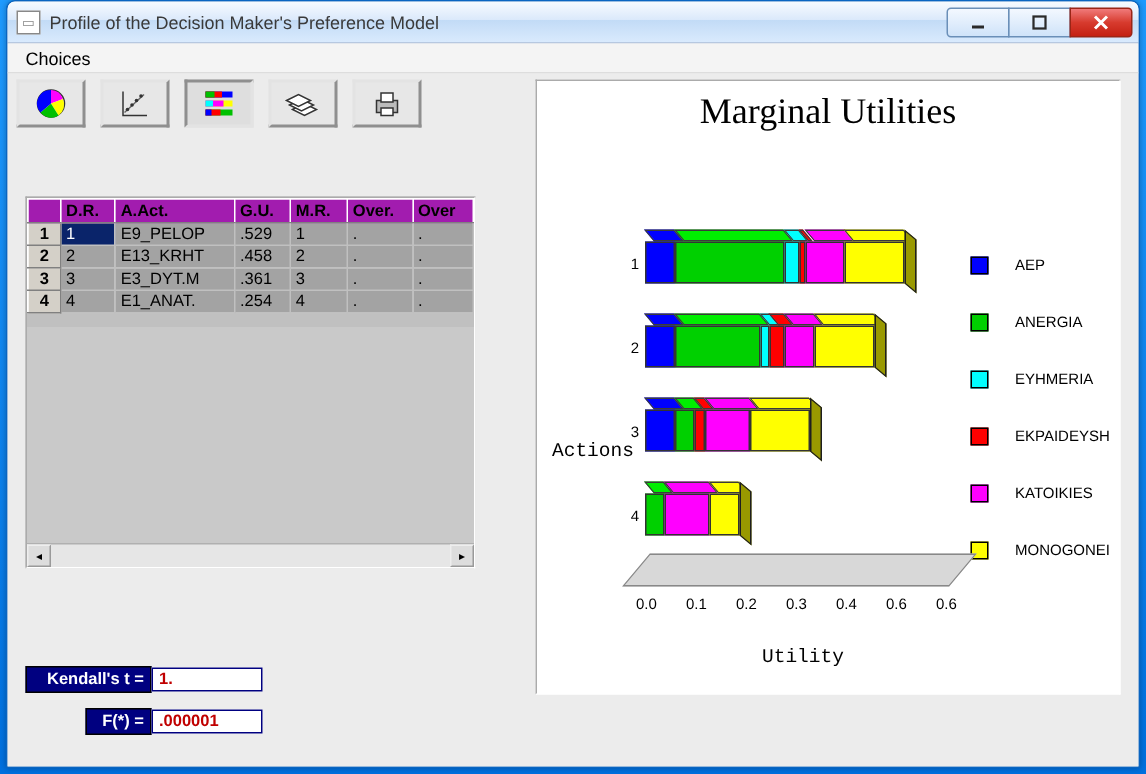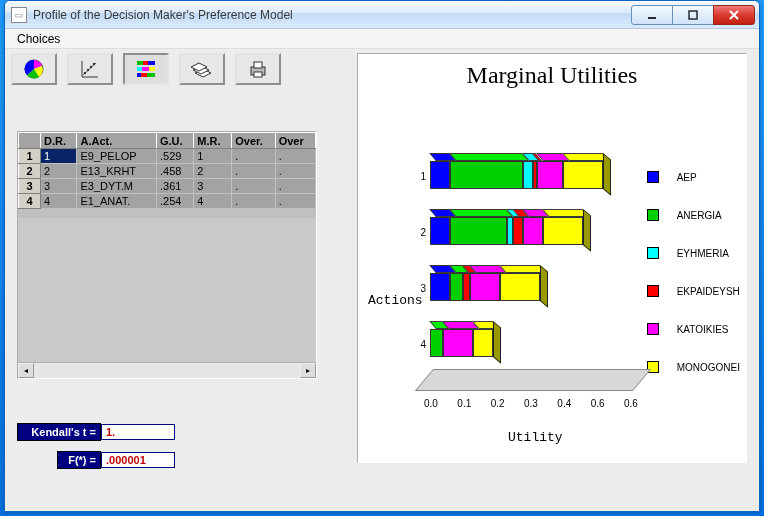--- a/index.html
+++ b/index.html
@@ -76,21 +76,21 @@
   .gridwrap {
     position:absolute; left:12px; top:82px;
     width:300px; height:248px;
     border:1px inset #fff; background:#c0c0c0;
   }
   table.grid {
     border-collapse:collapse; background:#fff; width:100%;
     font-size:11px;
   }
   table.grid th {
-    background:#a3a3a3; border:1px solid #808080;
+    background:#a21caf; border:1px solid #808080;
     border-right-color:#fff; border-bottom-color:#808080;
     border-top-color:#fff; border-left-color:#fff;
     padding:1px 3px; font-weight:bold; text-align:left; height:16px;
   }
   table.grid td {
     border:1px solid #c0c0c0; padding:1px 3px; height:15px; background:#a3a3a3;
   }
   table.grid td.rowhdr {
     background:#d4d0c8; font-weight:bold; text-align:center; width:22px;
     border-right-color:#808080; border-bottom-color:#808080;
@@ -101,21 +101,21 @@
     position:absolute; left:0; right:0; bottom:16px; top:86px;
     background:#c9c9c9;
   }
   .hscroll {
     position:absolute; left:0; right:0; bottom:0; height:16px;
     background:#e6e6e6; border-top:1px solid #b0b0b0;
     display:flex; justify-content:space-between;
   }
   .sbtn { width:16px;height:15px;background:#ddd;border:1px outset #eee;display:flex;align-items:center;justify-content:center;font-size:8px;}
   
-  .fields { position:absolute; left:12px; top:374px; }
+  .fields { position:absolute; left:12px; top:395px; }
   .frow { display:flex; align-items:center; margin-bottom:10px; }
   .flabel {
     background:#000080; color:#fff; font-weight:bold;
     padding:2px 4px; border:1px solid #000; font-size:11px;
     text-align:right;
   }
   .fval {
     border:1px solid #000080; background:#fff; color:#c00000;
     padding:1px 4px; height:16px; font-weight:bold; font-size:11px;
   }

